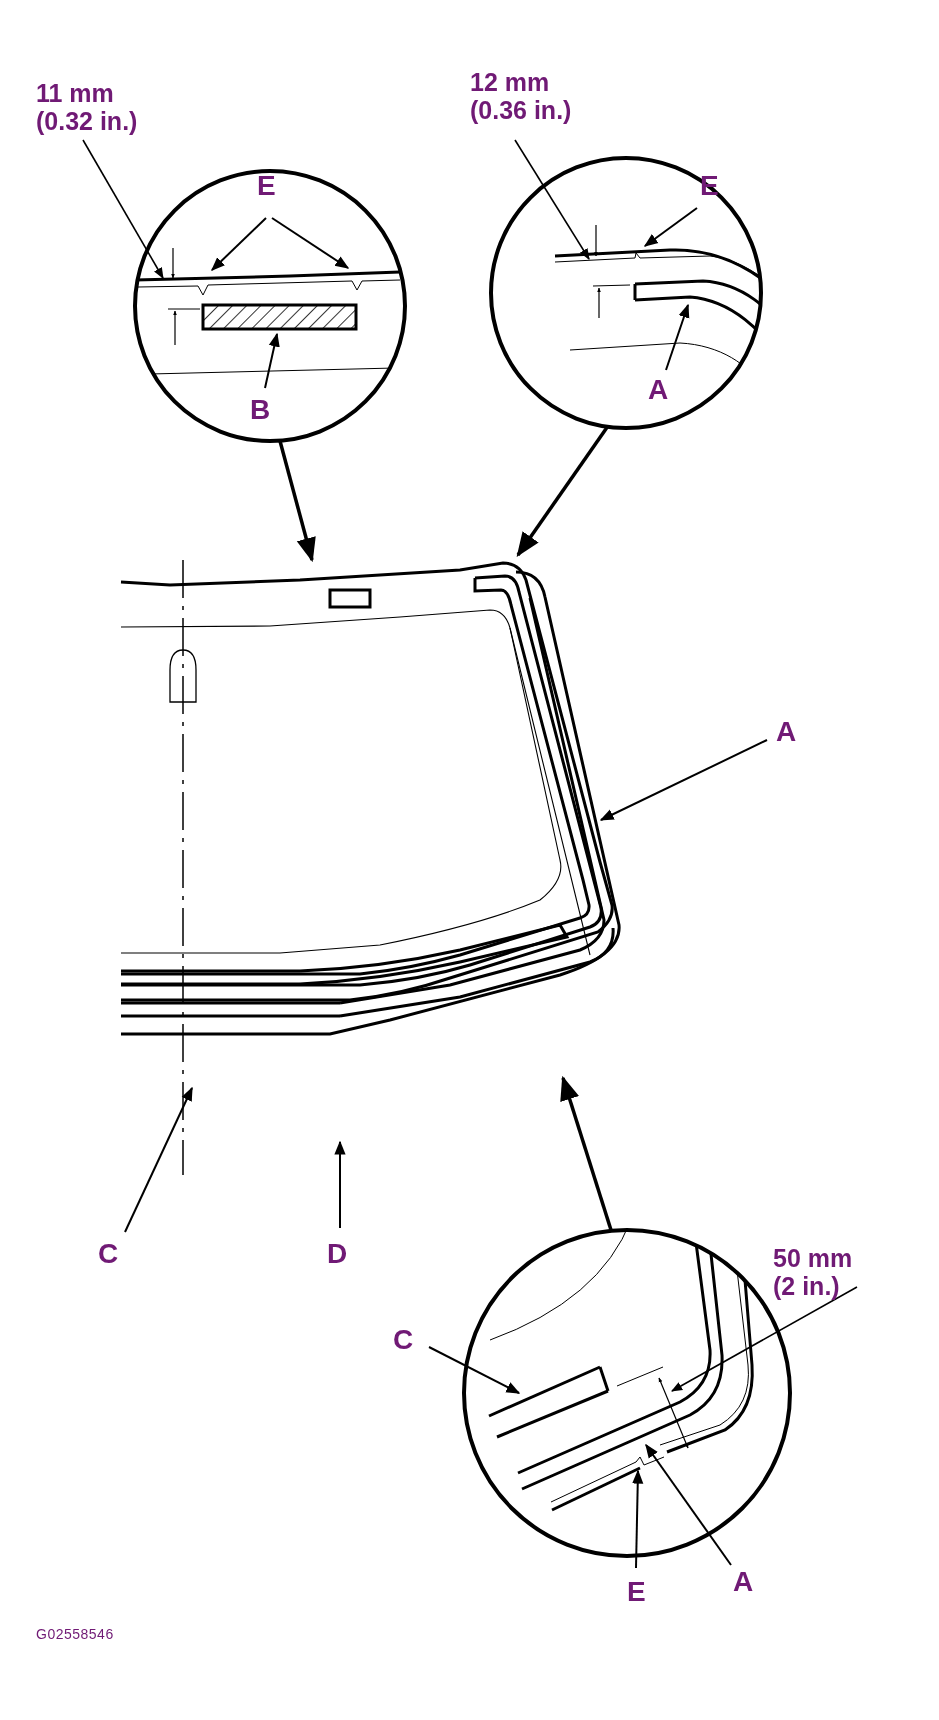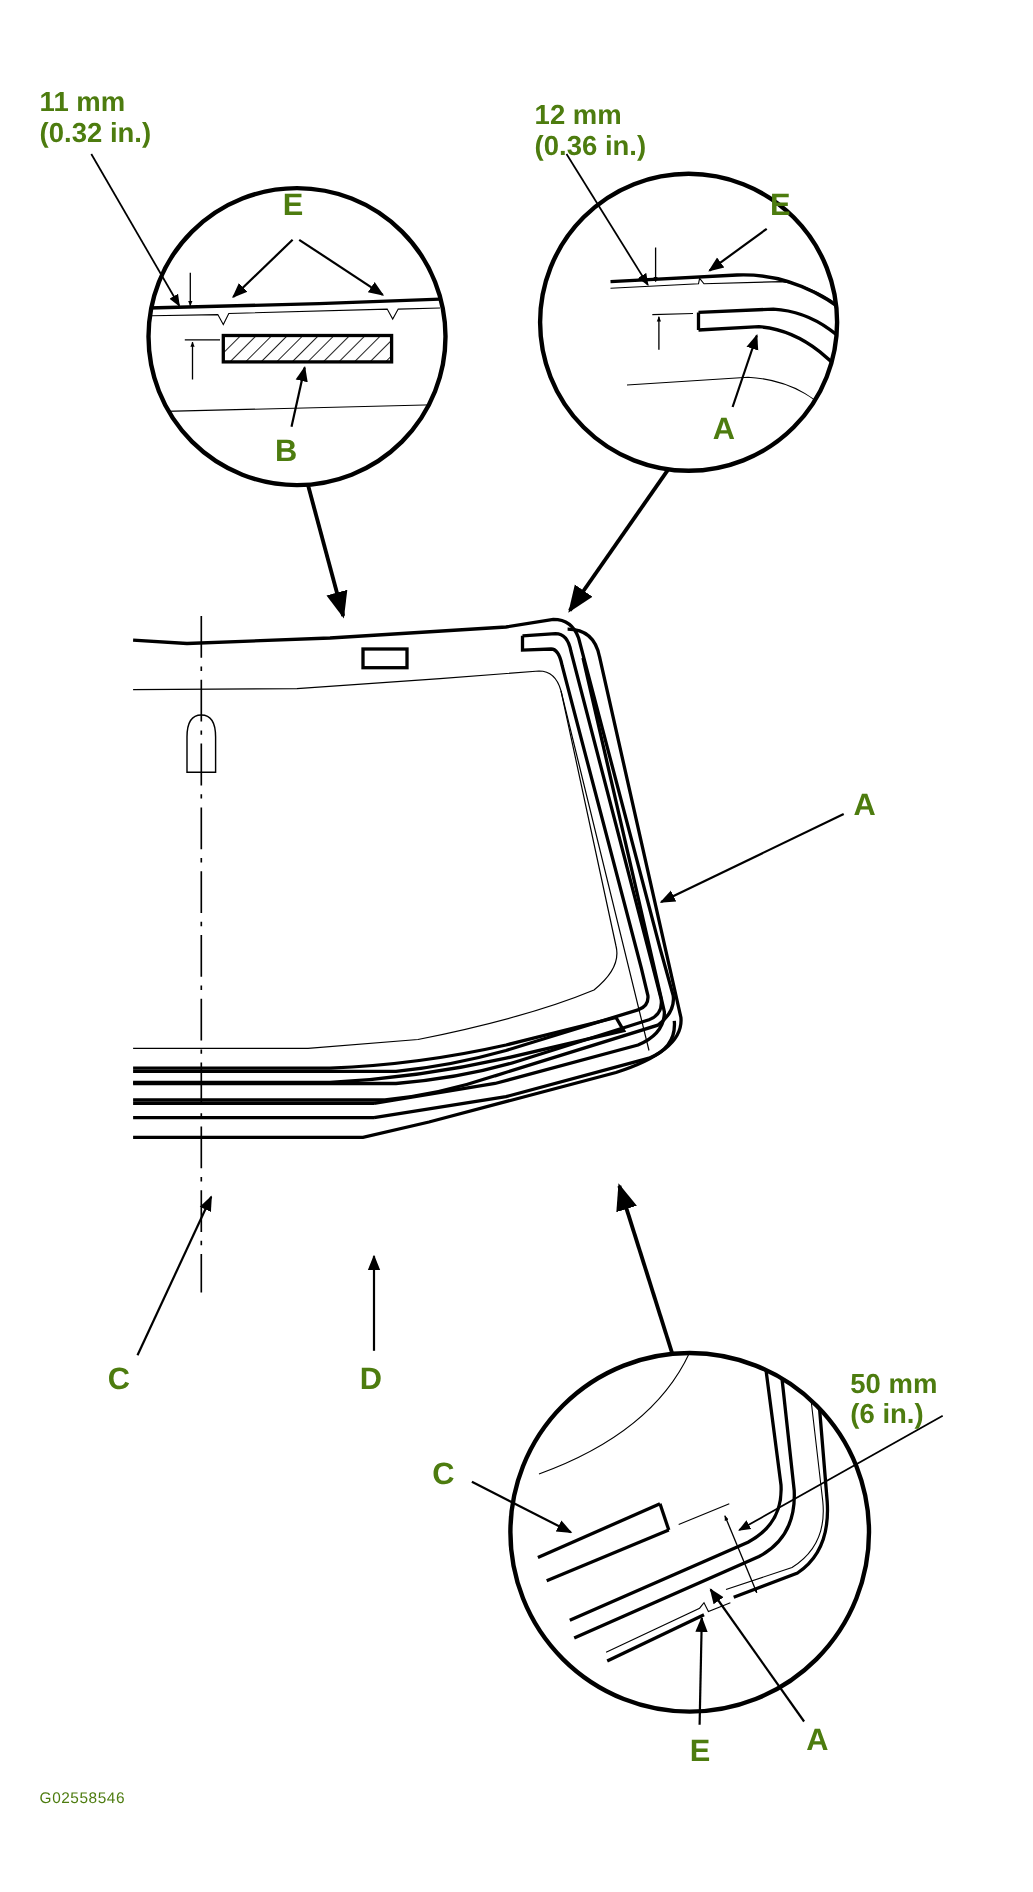--- a/index.html
+++ b/index.html
@@ -1,18 +1,18 @@
 <!DOCTYPE html>
 <html><head>
   <meta charset="utf-8">
   <style>
     html, body { margin: 0; padding: 0; background: #ffffff; }
     body { width: 939px; height: 1720px; position: relative; overflow: hidden; }
     #canvas { position: absolute; left: 0; top: 0; }
-    .lbl { position: absolute; font-family: "Liberation Sans", sans-serif; font-weight: bold; color: #4d7c0f; line-height: 1; white-space: nowrap; }
+    .lbl { position: absolute; font-family: "Liberation Sans", sans-serif; font-weight: bold; color: #701a75; line-height: 1; white-space: nowrap; }
     .big { font-size: 28px; }
     .dim { font-size: 25px; line-height: 1.1; }
     .fig { font-size: 14px; font-weight: normal; letter-spacing: 0.5px; }
   </style>
 </head>
 <body>
 
 <svg id="canvas" width="939" height="1720" viewBox="0 0 939 1720" xmlns="http://www.w3.org/2000/svg">
   <defs>
     <marker id="ah" viewBox="0 0 10 10" refX="9" refY="5" markerWidth="7" markerHeight="7" orient="auto-start-reverse">
@@ -138,32 +138,32 @@
   </g>
 </svg>
 
 <div class="lbl dim" style="left:36px; top:80px;">
   <div>11 mm</div>
   <div>(0.32 in.)</div>
 </div>
 <div class="lbl big" style="left:257px; top:172px;">E</div>
 <div class="lbl big" style="left:250px; top:396px;">B</div>
 
-<div class="lbl dim" style="left:470px; top:92px;margin-left:16px;">
+<div class="lbl dim" style="left:470px; top:69px;">
   <div>12 mm</div>
   <div>(0.36 in.)</div>
 </div>
 <div class="lbl big" style="left:700px; top:172px;">E</div>
 <div class="lbl big" style="left:648px; top:376px;">A</div>
 
 <div class="lbl big" style="left:776px; top:718px;">A</div>
 <div class="lbl big" style="left:98px; top:1240px;">C</div>
 <div class="lbl big" style="left:327px; top:1240px;">D</div>
 
 <div class="lbl dim" style="left:773px; top:1245px;">
   <div>50 mm</div>
-  <div>(6 in.)</div>
+  <div>(2 in.)</div>
 </div>
 <div class="lbl big" style="left:393px; top:1326px;">C</div>
 <div class="lbl big" style="left:627px; top:1578px;">E</div>
 <div class="lbl big" style="left:733px; top:1568px;">A</div>
 
 <div class="lbl fig" style="left:36px; top:1627px;">G02558546</div>
 
 </body></html>

